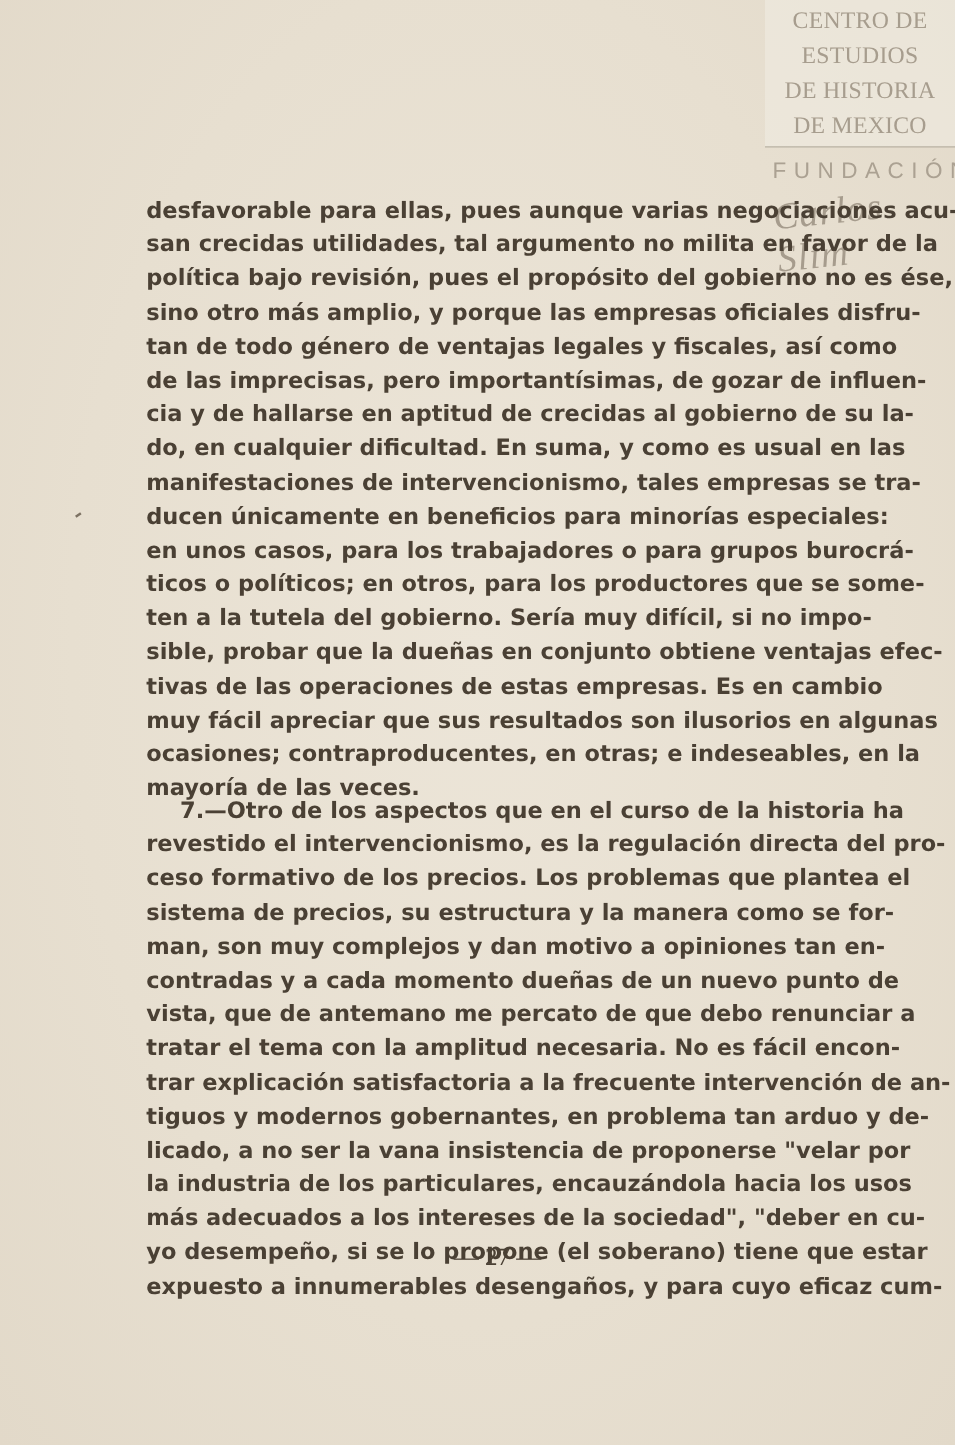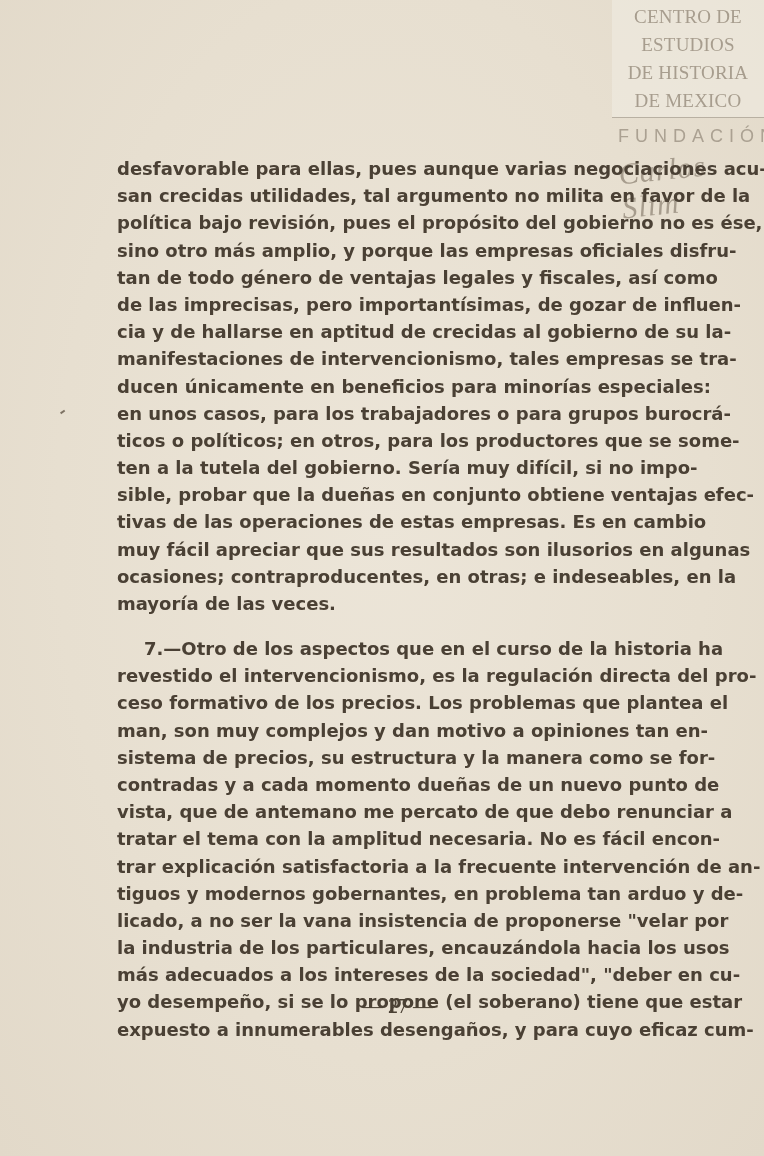--- a/index.html
+++ b/index.html
@@ -119,38 +119,39 @@
   <div class="speck"></div>
 
   <div class="text-block p1">
     <span class="line">desfavorable para ellas, pues aunque varias negociaciones acu-</span>
     <span class="line">san crecidas utilidades, tal argumento no milita en favor de la</span>
     <span class="line">política bajo revisión, pues el propósito del gobierno no es ése,</span>
     <span class="line">sino otro más amplio, y porque las empresas oficiales disfru-</span>
     <span class="line">tan de todo género de ventajas legales y fiscales, así como</span>
     <span class="line">de las imprecisas, pero importantísimas, de gozar de influen-</span>
     <span class="line">cia y de hallarse en aptitud de crecidas al gobierno de su la-</span>
+    <span class="line">do, en cualquier dificultad. En suma, y como es usual en las</span>
     <span class="line">manifestaciones de intervencionismo, tales empresas se tra-</span>
     <span class="line">ducen únicamente en beneficios para minorías especiales:</span>
     <span class="line">en unos casos, para los trabajadores o para grupos burocrá-</span>
     <span class="line">ticos o políticos; en otros, para los productores que se some-</span>
     <span class="line">ten a la tutela del gobierno. Sería muy difícil, si no impo-</span>
     <span class="line">sible, probar que la dueñas en conjunto obtiene ventajas efec-</span>
     <span class="line">tivas de las operaciones de estas empresas. Es en cambio</span>
     <span class="line">muy fácil apreciar que sus resultados son ilusorios en algunas</span>
     <span class="line">ocasiones; contraproducentes, en otras; e indeseables, en la</span>
     <span class="line last">mayoría de las veces.</span>
   </div>
 
   <div class="text-block p2">
     <span class="line indent">7.—Otro de los aspectos que en el curso de la historia ha</span>
     <span class="line">revestido el intervencionismo, es la regulación directa del pro-</span>
     <span class="line">ceso formativo de los precios. Los problemas que plantea el</span>
+    <span class="line">sistema de precios, su estructura y la manera como se for-</span>
     <span class="line">man, son muy complejos y dan motivo a opiniones tan en-</span>
-    <span class="line">sistema de precios, su estructura y la manera como se for-</span>
     <span class="line">contradas y a cada momento dueñas de un nuevo punto de</span>
     <span class="line">vista, que de antemano me percato de que debo renunciar a</span>
     <span class="line">tratar el tema con la amplitud necesaria. No es fácil encon-</span>
     <span class="line">trar explicación satisfactoria a la frecuente intervención de an-</span>
     <span class="line">tiguos y modernos gobernantes, en problema tan arduo y de-</span>
     <span class="line">licado, a no ser la vana insistencia de proponerse "velar por</span>
     <span class="line">la industria de los particulares, encauzándola hacia los usos</span>
     <span class="line">más adecuados a los intereses de la sociedad", "deber en cu-</span>
     <span class="line">yo desempeño, si se lo propone (el soberano) tiene que estar</span>
     <span class="line">expuesto a innumerables desengaños, y para cuyo eficaz cum-</span>

